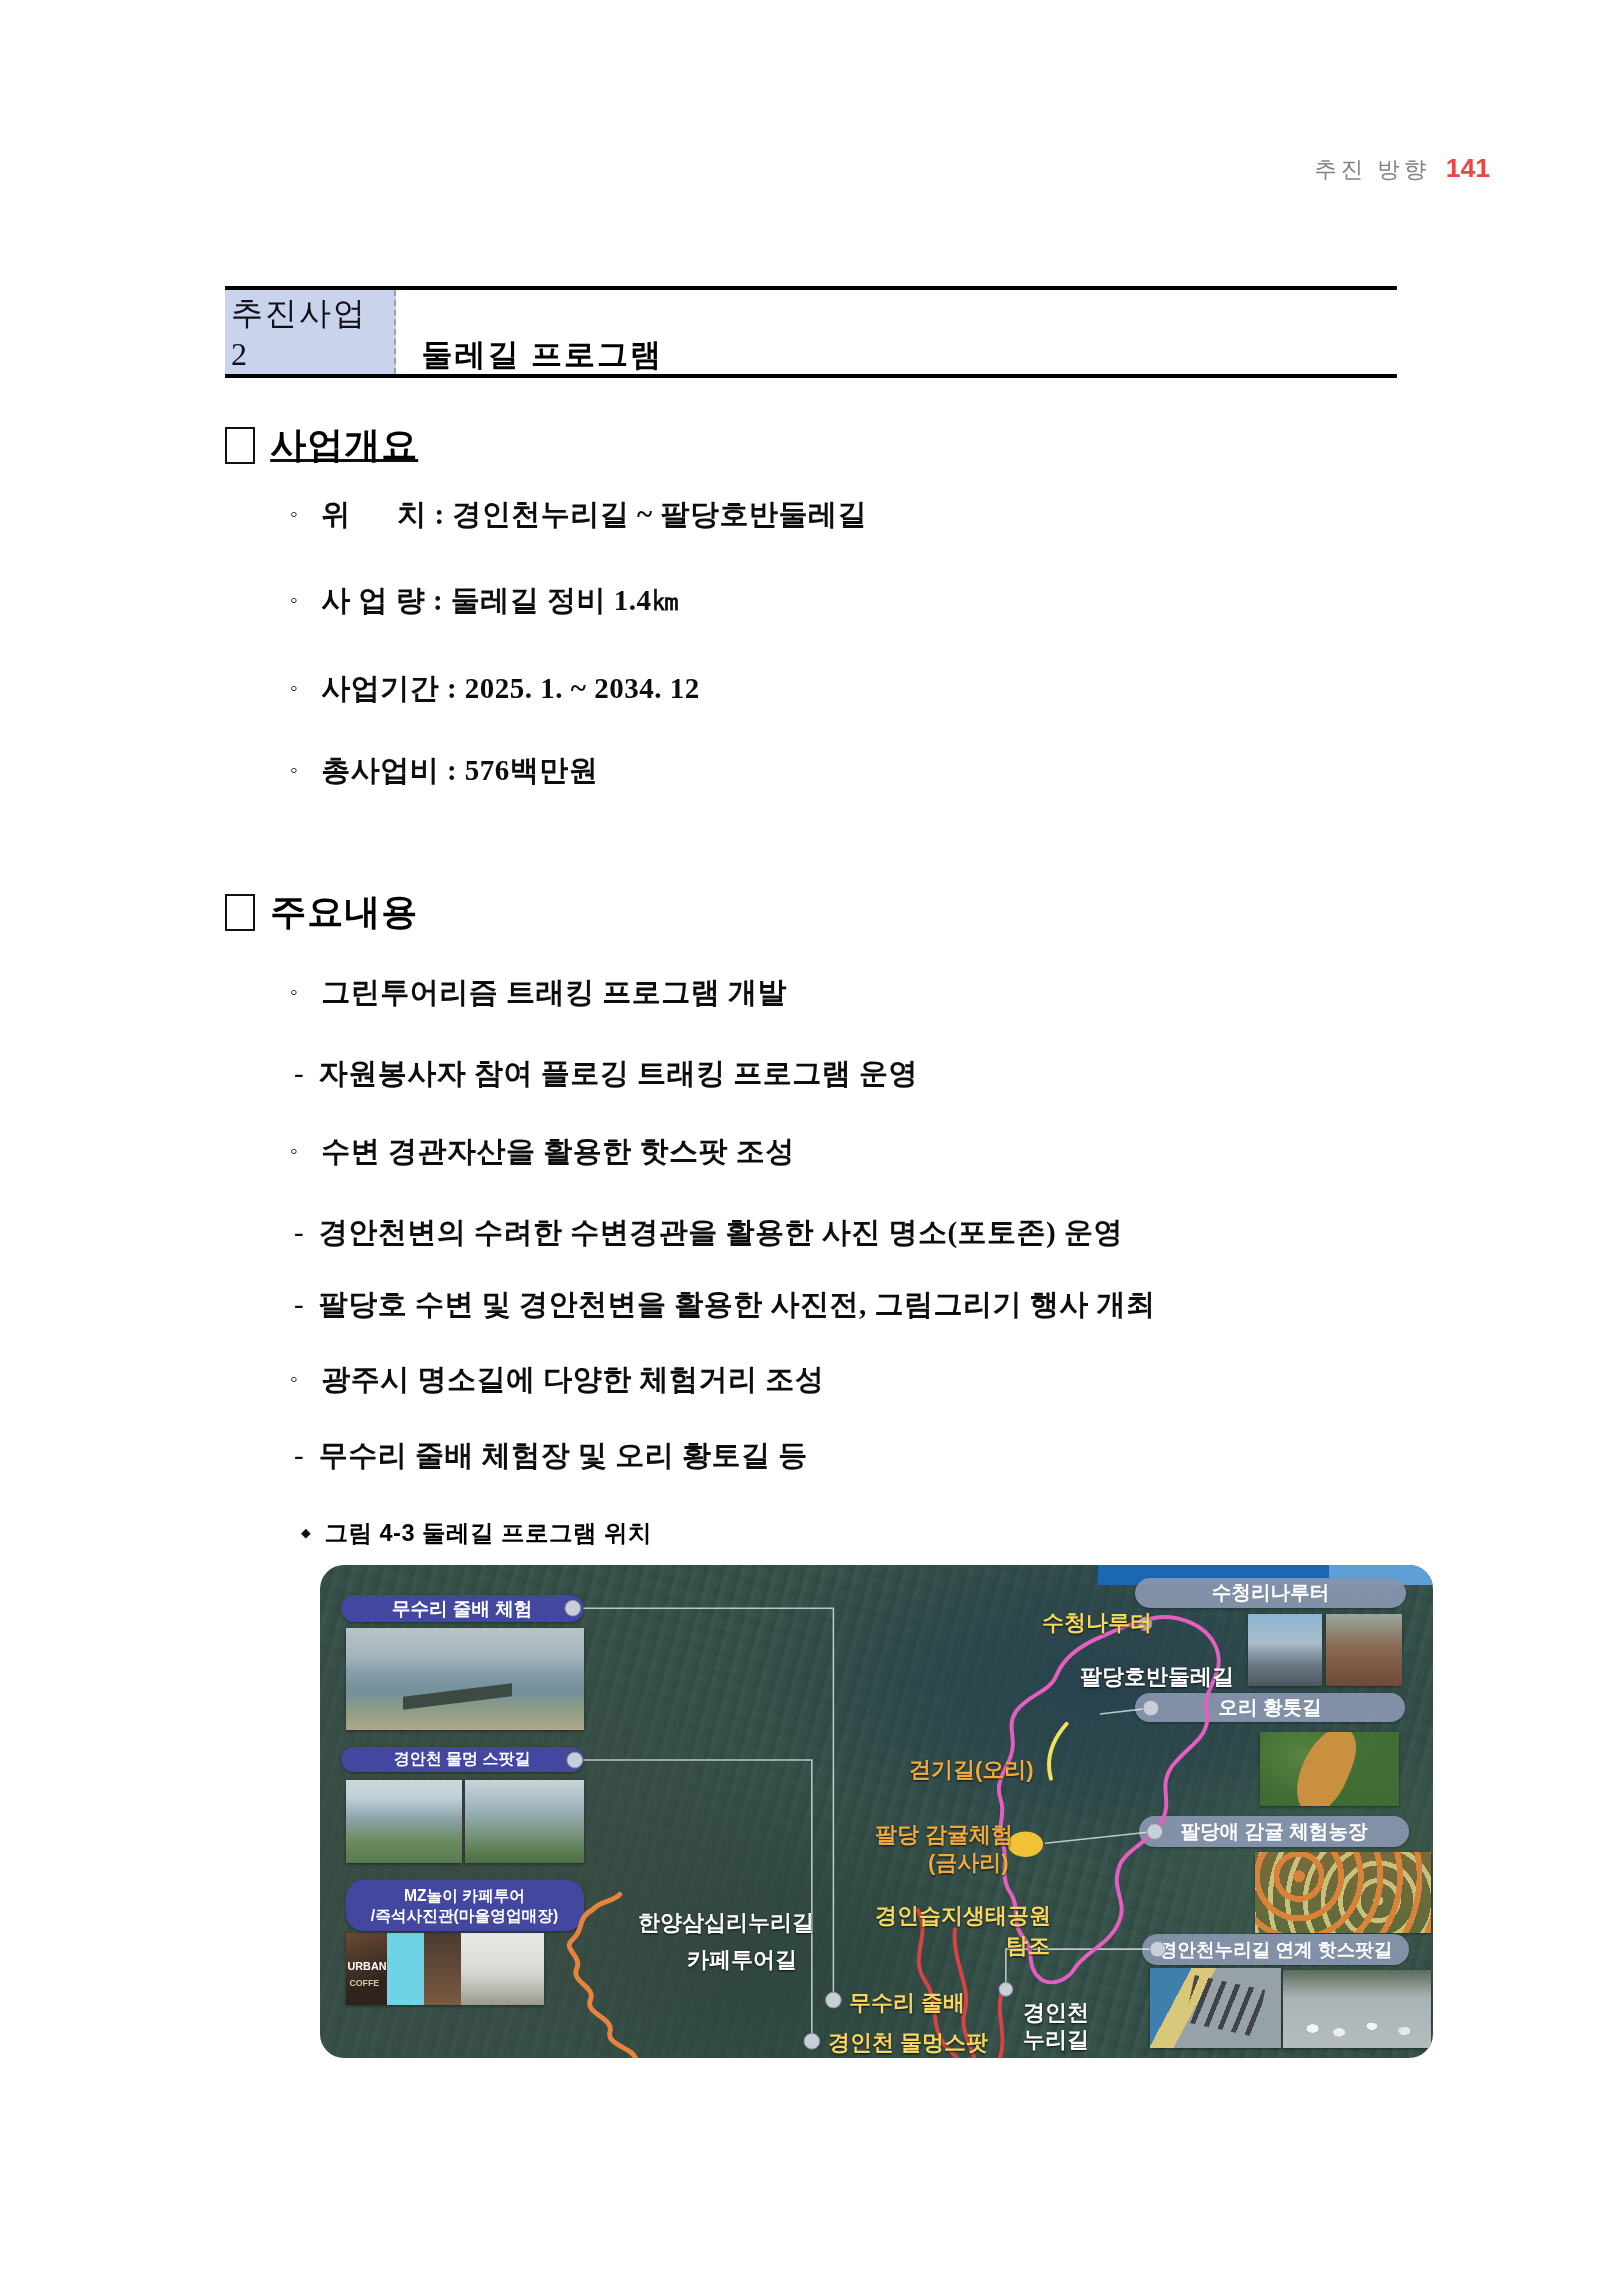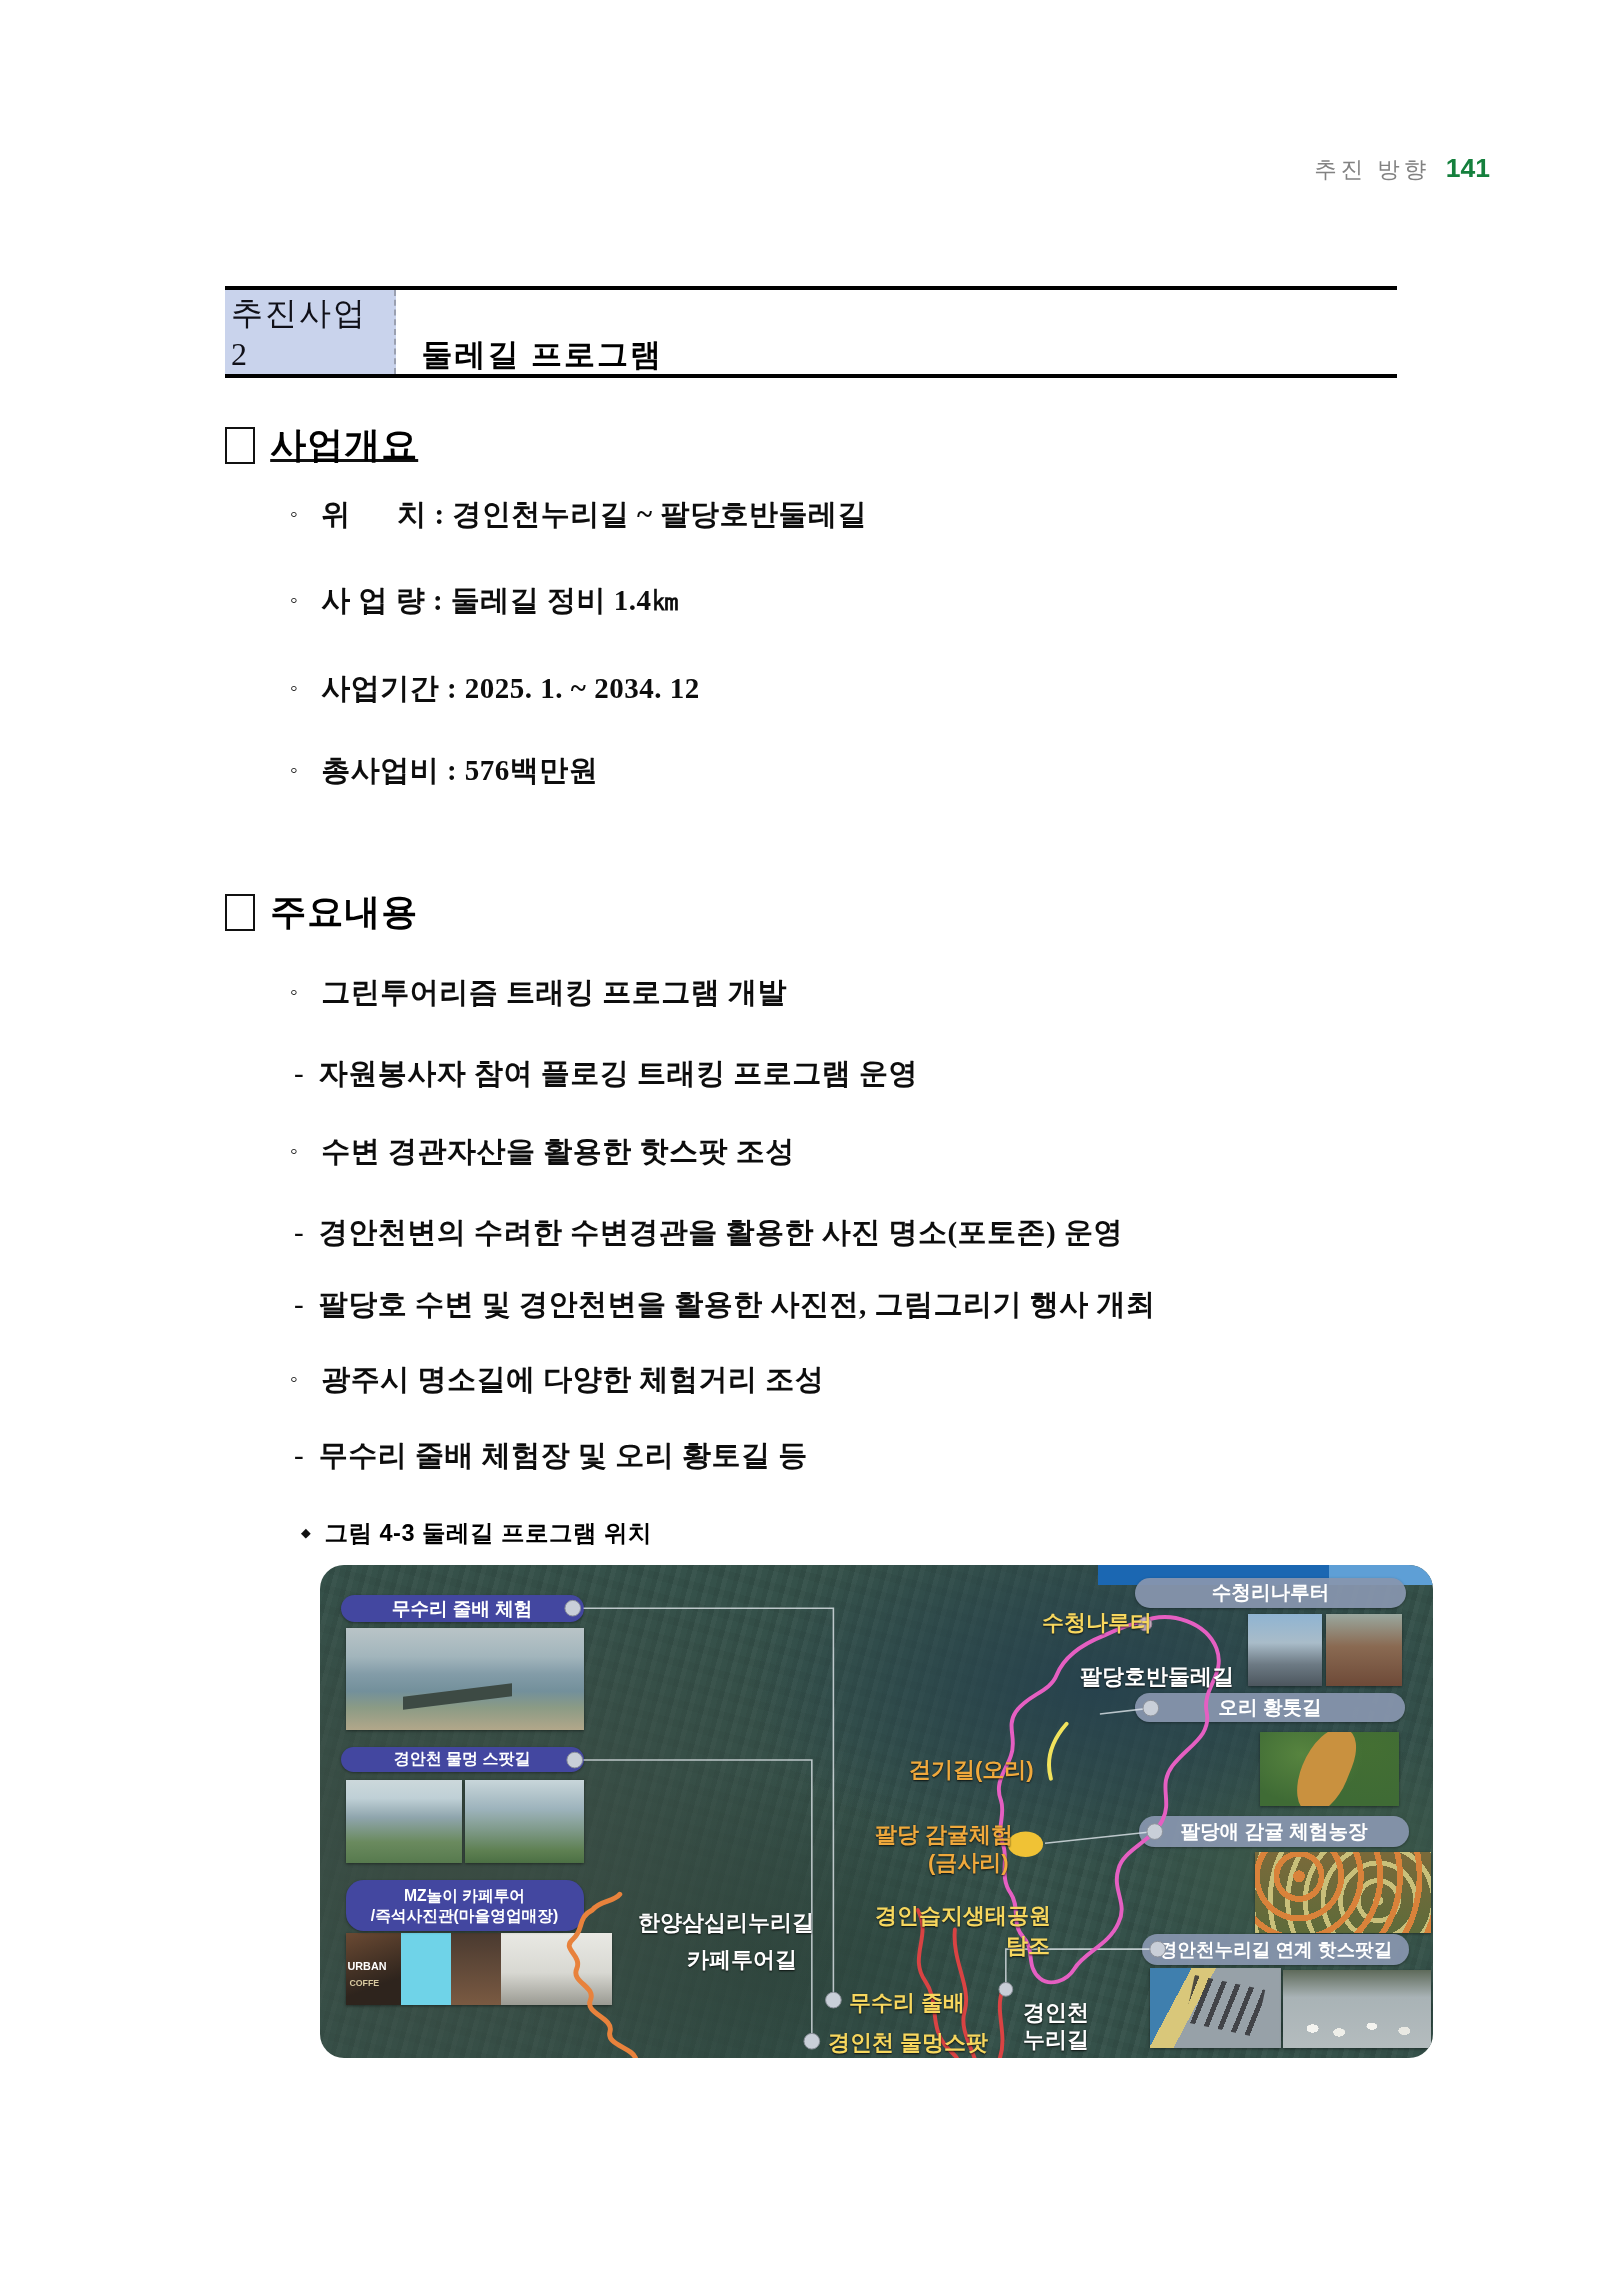--- a/index.html
+++ b/index.html
@@ -2,21 +2,21 @@
 <html><head>
 <meta charset="utf-8">
 <style>
   html,body{margin:0;padding:0;background:#ffffff;}
   #page{position:relative;width:1619px;height:2290px;background:#ffffff;overflow:hidden;
         font-family:"Liberation Serif","DejaVu Serif",serif;color:#111;}
 
   
   #hdr{position:absolute;top:153px;left:0;width:1490px;text-align:right;}
   #hdr .sec{font-family:"Liberation Sans","DejaVu Sans",sans-serif;font-size:22.5px;color:#828282;letter-spacing:3.9px;margin-right:15.7px;}
-  #hdr .num{font-family:"Liberation Sans","DejaVu Sans",sans-serif;font-size:26.5px;color:#15803d;font-weight:600;}
+  #hdr .num{font-family:"Liberation Sans","DejaVu Sans",sans-serif;font-size:26.5px;color:#ef4444;font-weight:600;}
 
   
   #tbar{position:absolute;top:286px;left:225px;width:1172px;height:84px;
         border-top:4.9px solid #000;border-bottom:4.9px solid #000;display:flex;align-items:stretch;background:#fff;}
   #tbar .badge{width:163px;background:#c9d3ec;display:flex;align-items:center;justify-content:center;
         font-size:32px;letter-spacing:2px;color:#101018;border-right:2px dashed #9aa0b0;padding-left:6px;}
   #tbar .ttl{flex:1;display:flex;align-items:center;padding-left:25.5px;
         font-family:"Liberation Sans","DejaVu Sans",sans-serif;font-weight:bold;font-size:31px;letter-spacing:2px;color:#000;margin-top:45px;}
 
   
@@ -217,21 +217,21 @@
     <div class="pillL" style="left:20.6px;top:182px;width:243px;height:25px;font-size:16px;">
       <span>경안천 물멍 스팟길</span>
     </div>
     <div class="photo" id="phB1" style="left:25.5px;top:215px;width:116px;height:83px;"></div>
     <div class="photo" id="phB2" style="left:145px;top:215px;width:119px;height:83px;"></div>
 
     <div class="pillL" style="left:25.5px;top:315px;width:238px;height:51px;font-size:15.7px;line-height:1.25;">
       <span>MZ놀이 카페투어</span>
       <span>/즉석사진관(마을영업매장)</span>
     </div>
-    <div class="photo" id="phC" style="left:25.5px;top:368px;width:266px;height:72px;">
+    <div class="photo" id="phC" style="left:25.5px;top:368px;width:198px;height:72px;">
       <div class="c1">
         <span class="signtxt" style="left:2px;top:27.4px;font-size:10.8px;">URBAN</span>
         <span class="signtxt" style="left:3.9px;top:45px;font-size:8.8px;color:#d8c9a0;">COFFE</span>
       </div>
       <div class="c2"></div>
       <div class="c3"></div>
       <div class="c4"></div>
     </div>
 
     <div class="pillR" style="left:815px;top:12.7px;width:271px;height:30px;">

